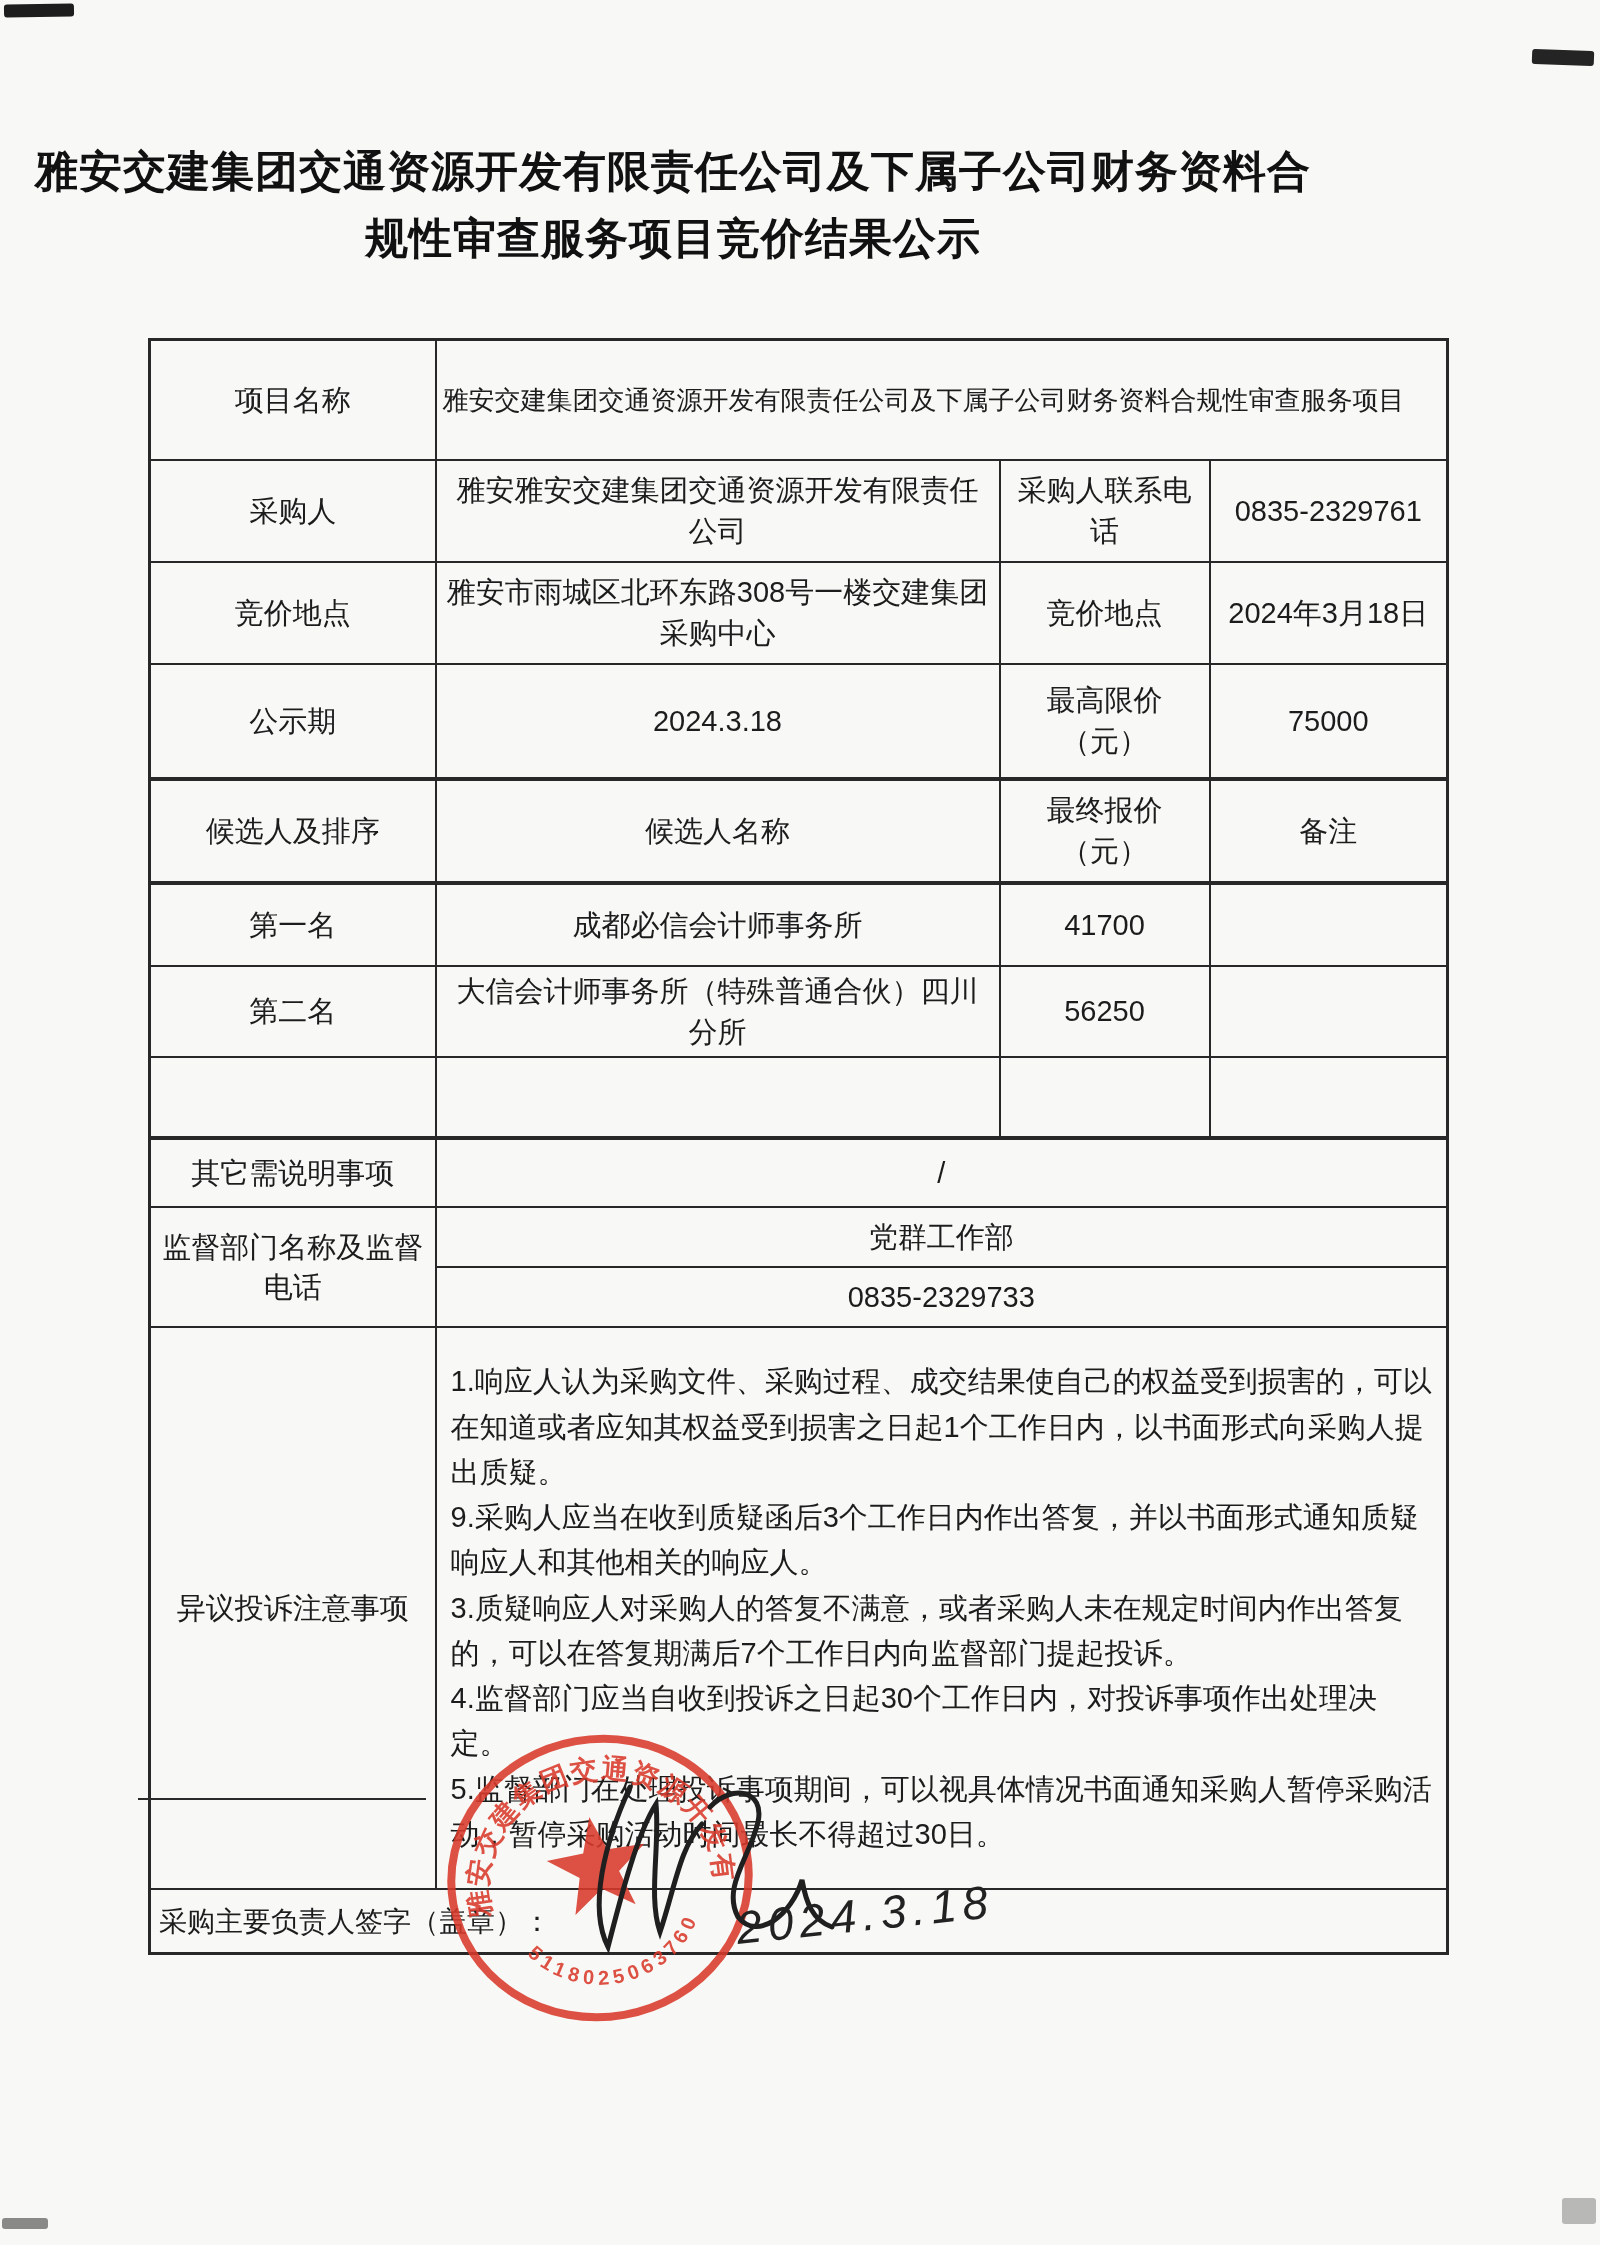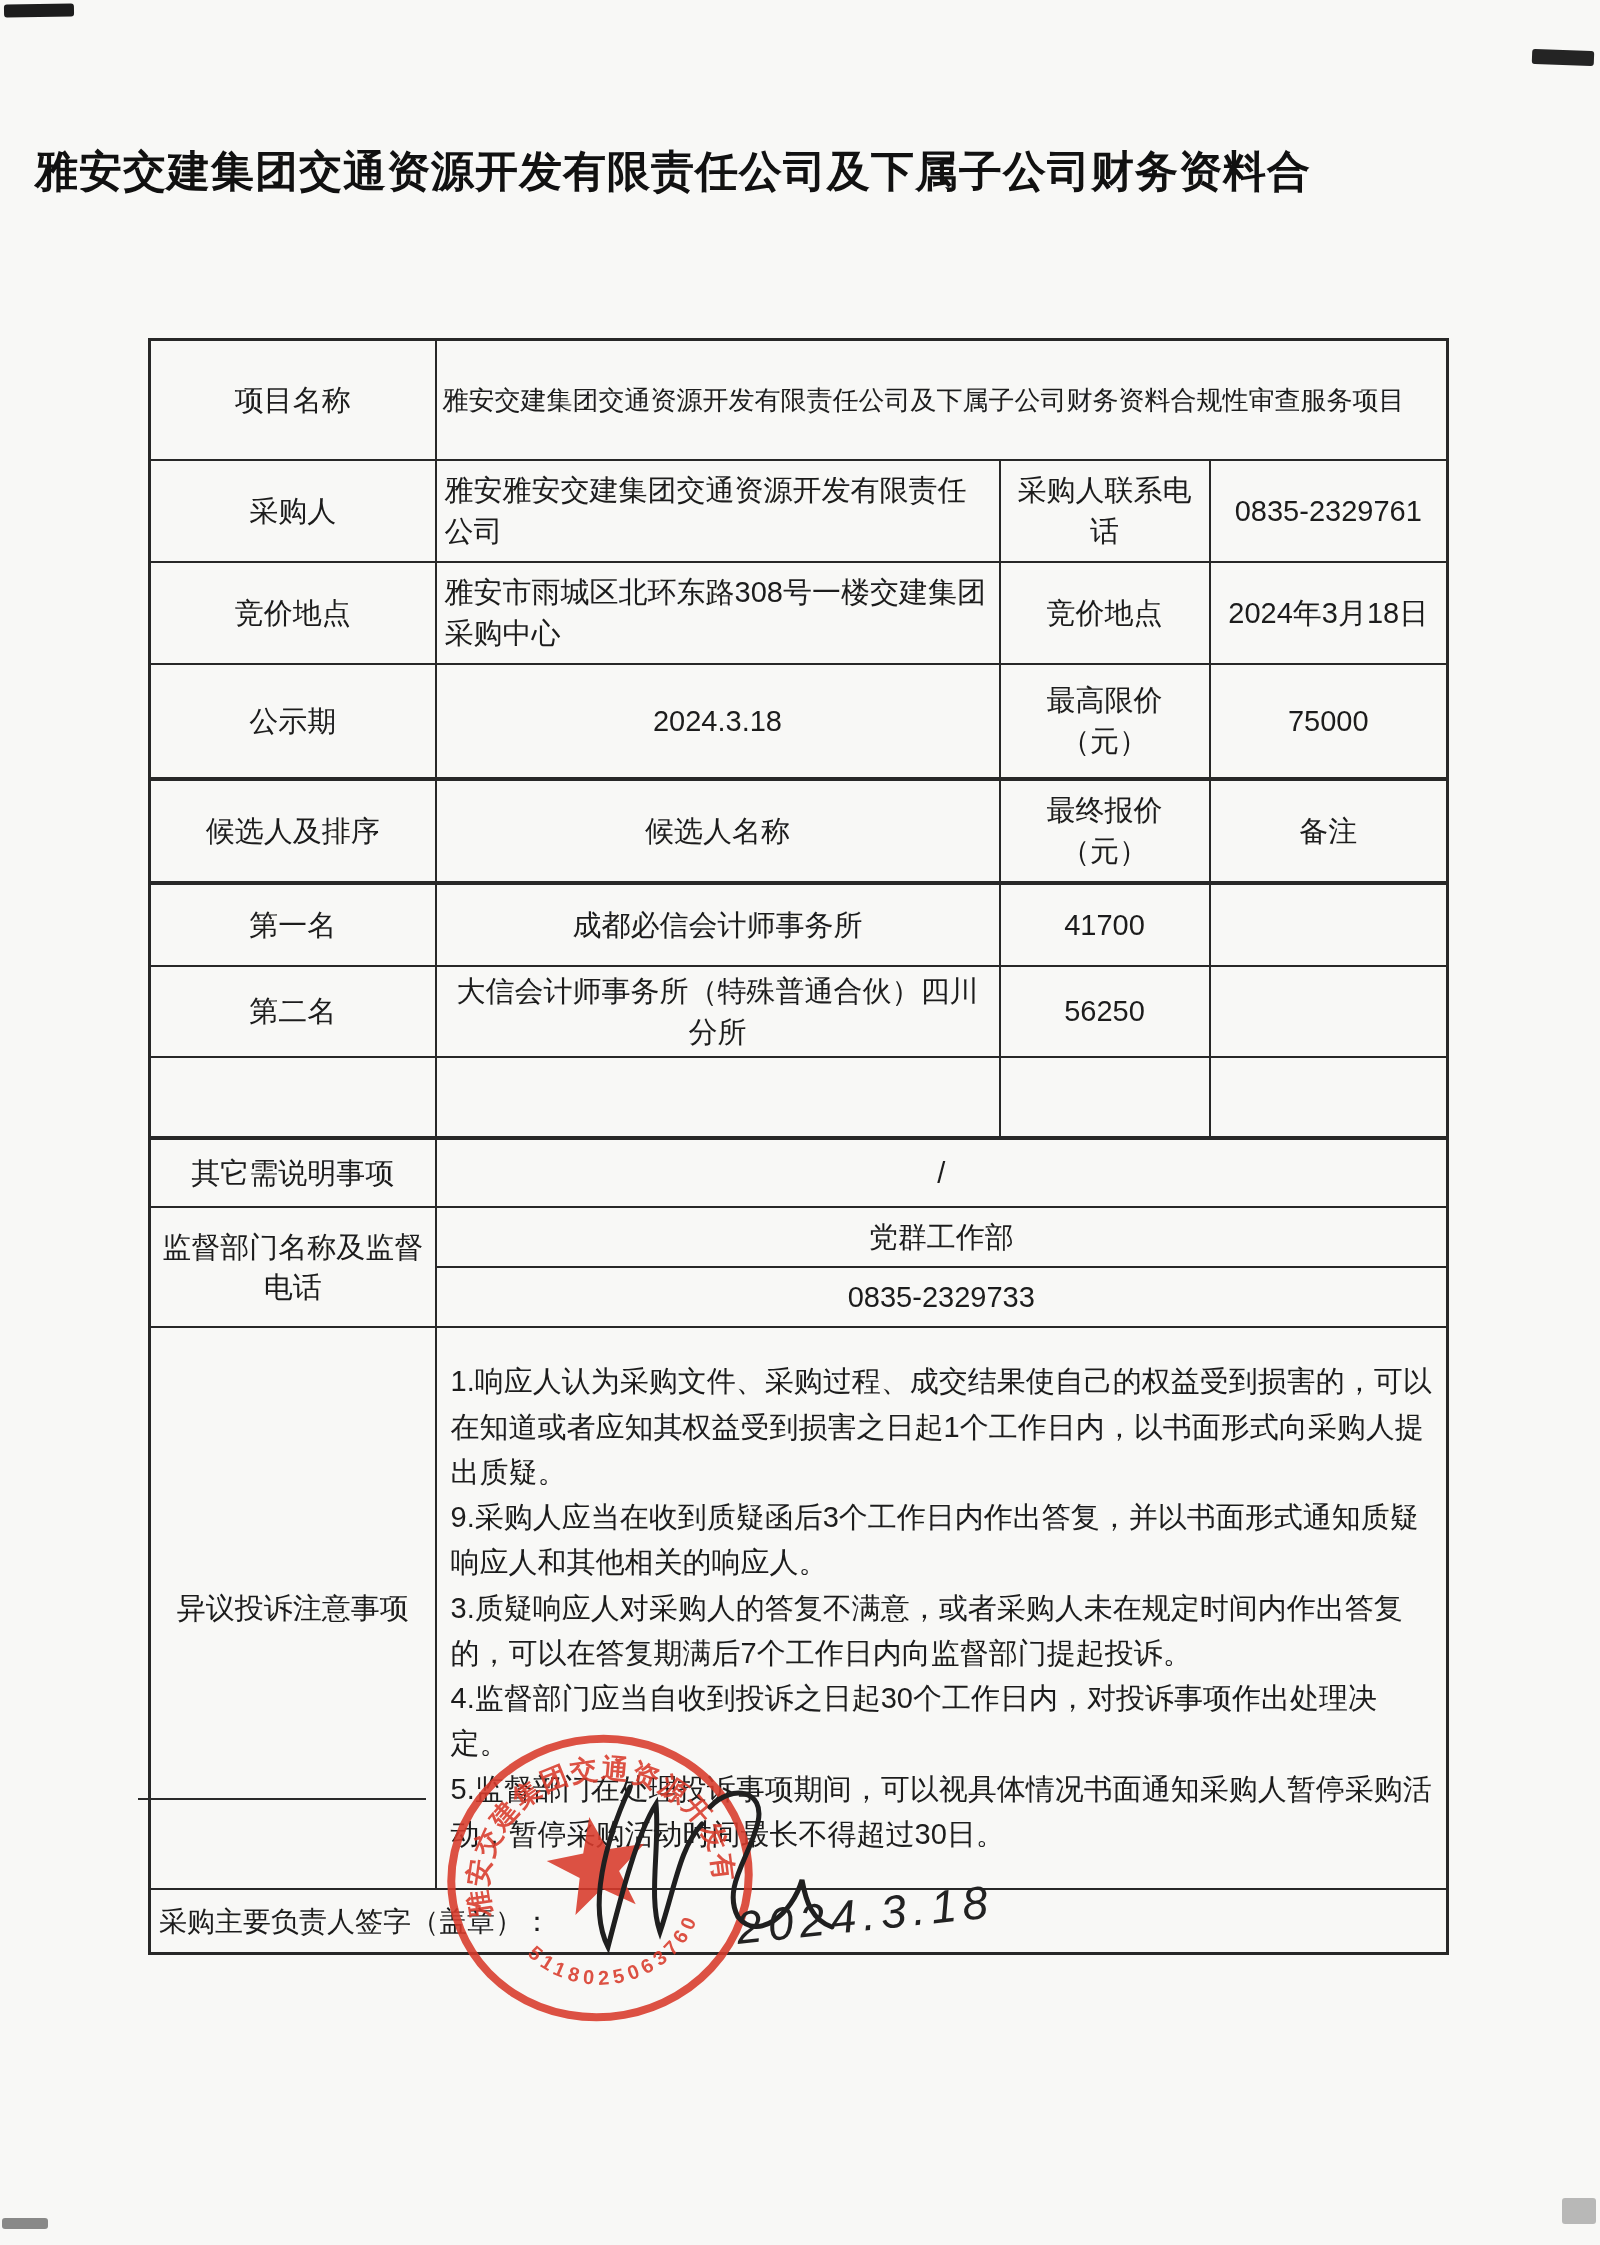--- a/index.html
+++ b/index.html
@@ -34,21 +34,21 @@
   .r5 td{height:92px;}
   .r6 td{height:72px;}
   .r7 td{height:77px;}
   .r8 td{height:70px;}
   .r9 td{height:58px;}
   .r10a td{height:50px;}
   .r10b td{height:50px;}
   .r11 td{height:540px;}
   .r12 td{height:54px;}
   .thick td{border-top-width:4px;}
-  .val-left{text-align:left;}
+  .val-left{text-align:center;}
   .proj-val{font-weight:normal;font-size:26px;text-align:left;padding-left:6px;letter-spacing:0;}
   .complaint-cell{text-align:left;vertical-align:middle;padding:10px 14px;}
   .complaint-cell .item{font-size:29px;line-height:1.56;text-align:left;}
   .sig-cell{text-align:left;font-size:28px;padding-left:8px;}
   .seal-svg{position:absolute;left:440px;top:1728px;pointer-events:none;}
   .sign-svg{position:absolute;left:560px;top:1762px;pointer-events:none;}
   .col1-split{position:absolute;left:138px;top:1798px;width:288px;height:2px;background:#2a2a2a;}
   .speck{position:absolute;border-radius:3px;}
   .speck.a{left:4px;top:4px;width:70px;height:13px;background:#1d1d1d;transform:rotate(-1deg);}
   .speck.b{left:1532px;top:50px;width:62px;height:15px;background:#242424;transform:rotate(2deg);}
@@ -58,20 +58,21 @@
 </head>
 <body>
 
 <div class="speck a"></div>
 <div class="speck b"></div>
 <div class="speck c"></div>
 <div class="speck d"></div>
 
 <div class="doc-title">
   <div>雅安交建集团交通资源开发有限责任公司及下属子公司财务资料合</div>
+  <div>规性审查服务项目竞价结果公示</div>
 </div>
 
 <table class="main">
   <colgroup>
     <col style="width:286px">
       <col style="width:564px">
       <col style="width:210px">
       <col style="width:238px">
   </colgroup>
   <tbody>

